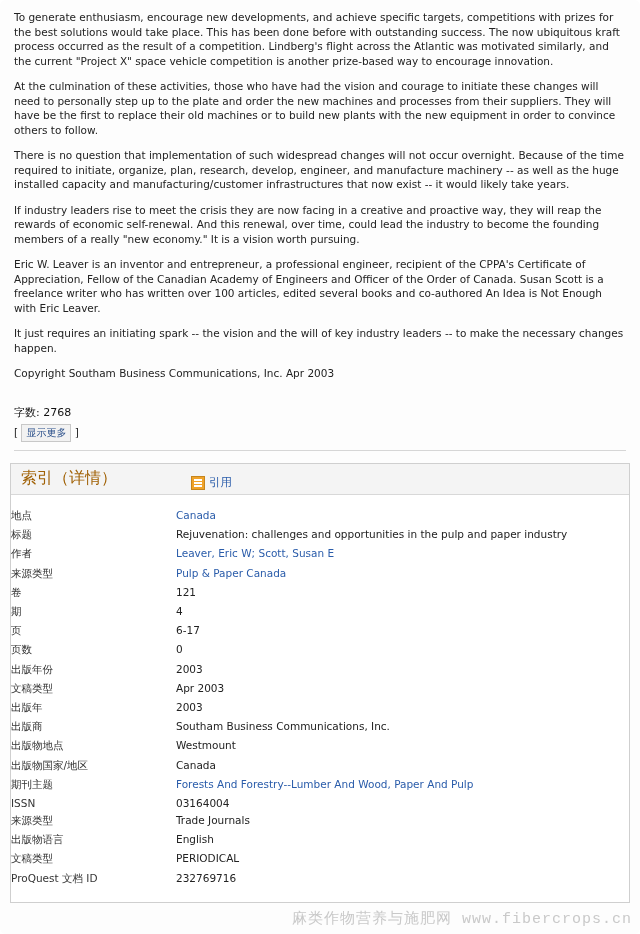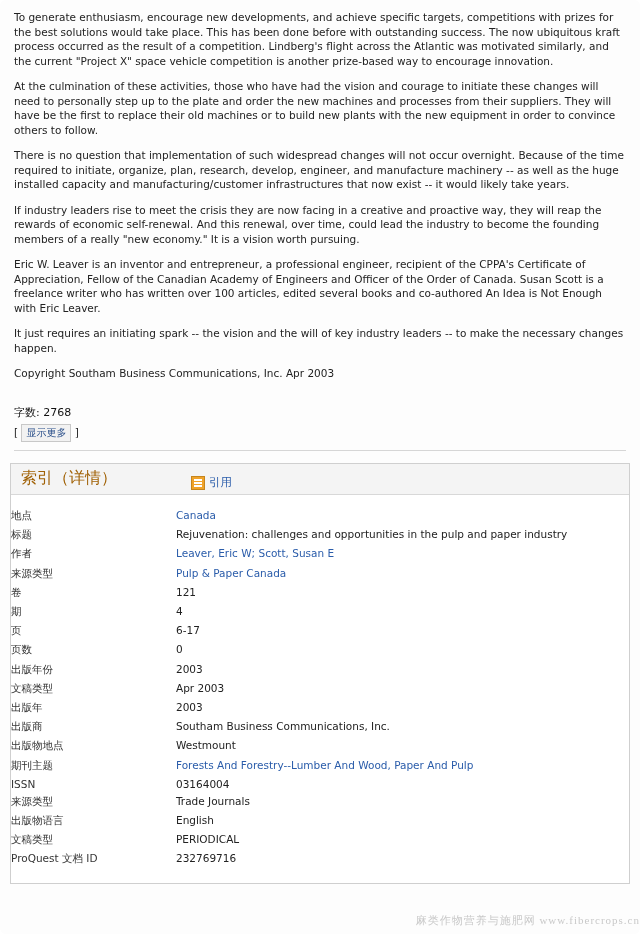--- a/index.html
+++ b/index.html
@@ -123,26 +123,26 @@
   td.val {
     color: #222222;
     font-size: 10.5px;
     padding-right: 10px;
   }
   td.val.link {
     color: #2a5caa;
   }
   .watermark {
     position: absolute;
-    right: 0;
+    right: 8px;
     bottom: 6px;
-    font-size: 11px;
+    font-size: 15px;
     color: #c9c9c9;
     letter-spacing: 1px;
-    font-family: Liberation Serif, serif;
+    font-family: Liberation Mono, monospace;
   }
 </style>
 </head>
 <body>
 
 <div class="page">
 
   <div class="article">
     <p>To generate enthusiasm, encourage new developments, and achieve specific targets, competitions with prizes for the best solutions would take place. This has been done before with outstanding success. The now ubiquitous kraft process occurred as the result of a competition. Lindberg's flight across the Atlantic was motivated similarly, and the current "Project X" space vehicle competition is another prize-based way to encourage innovation.</p>
     <p>At the culmination of these activities, those who have had the vision and courage to initiate these changes will need to personally step up to the plate and order the new machines and processes from their suppliers. They will have be the first to replace their old machines or to build new plants with the new equipment in order to convince others to follow.</p>
@@ -216,20 +216,24 @@
             </tr>
           <tr>
               <td class="key">出版商</td>
               <td class="val">Southam Business Communications, Inc.</td>
             </tr>
           <tr>
               <td class="key">出版物地点</td>
               <td class="val">Westmount</td>
             </tr>
           <tr>
+              <td class="key">出版物国家/地区</td>
+              <td class="val">Canada</td>
+            </tr>
+          <tr>
               <td class="key">期刊主题</td>
               <td class="val link">Forests And Forestry--Lumber And Wood, Paper And Pulp</td>
             </tr>
           <tr>
               <td class="key">ISSN</td>
               <td class="val">03164004</td>
             </tr>
           <tr>
               <td class="key">来源类型</td>
               <td class="val">Trade Journals</td>

